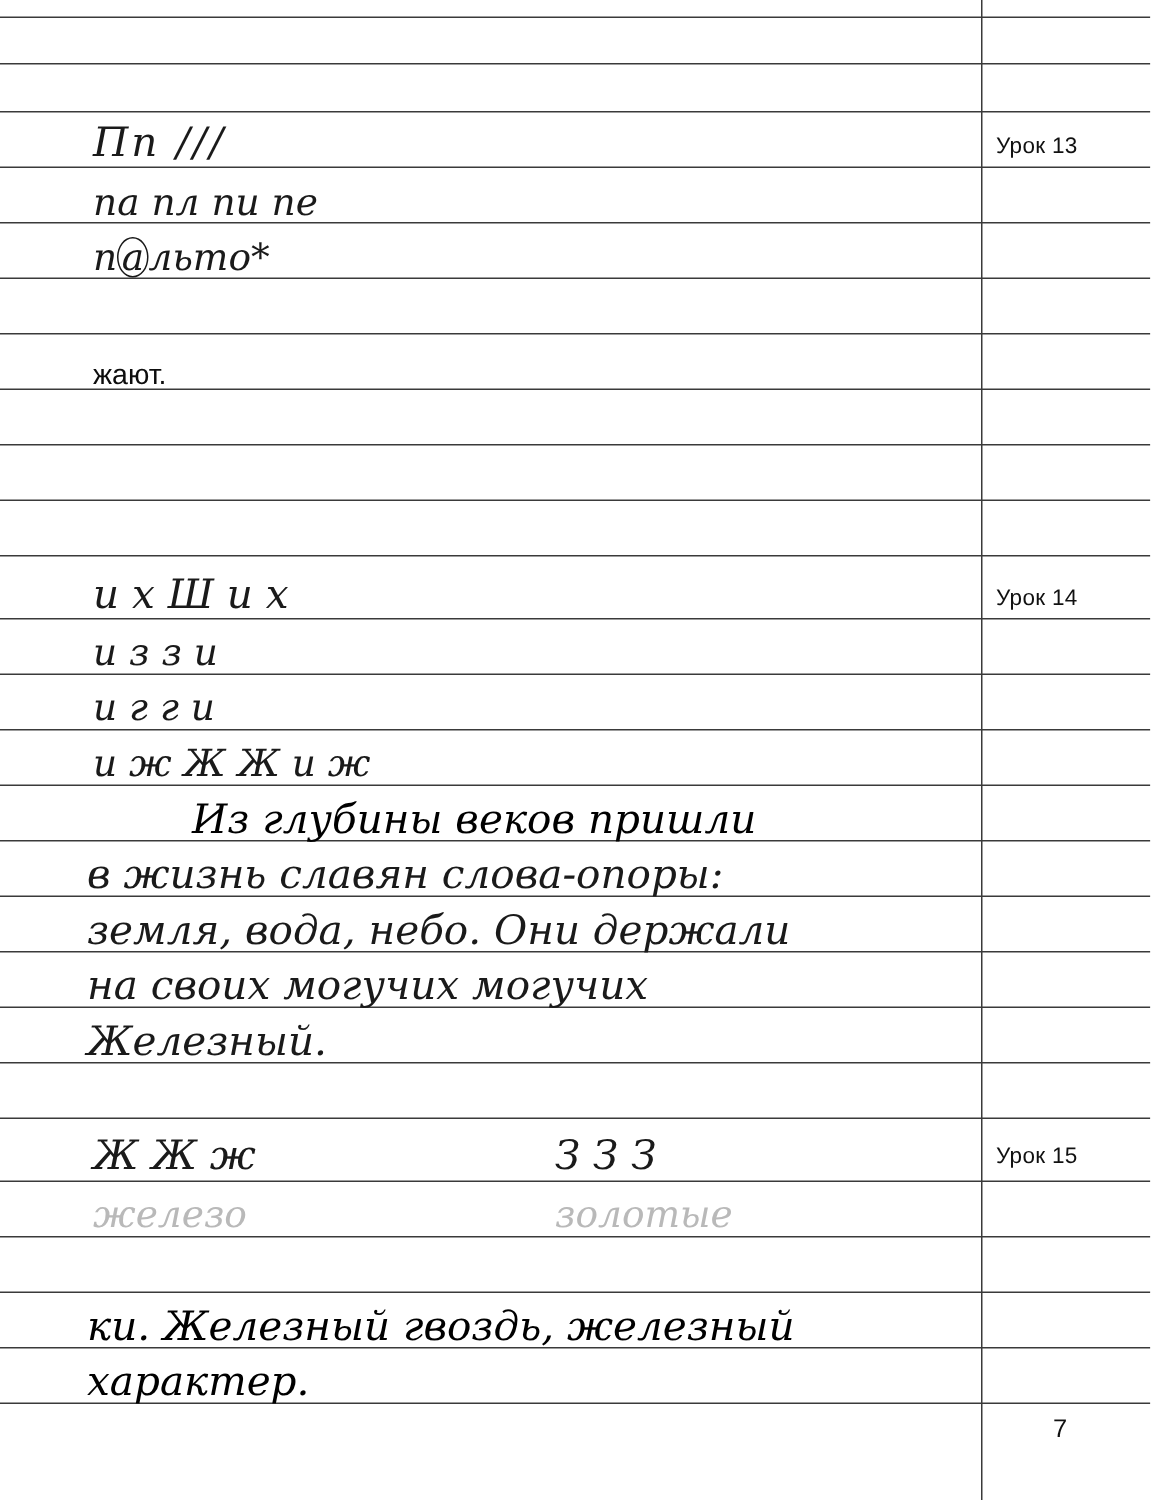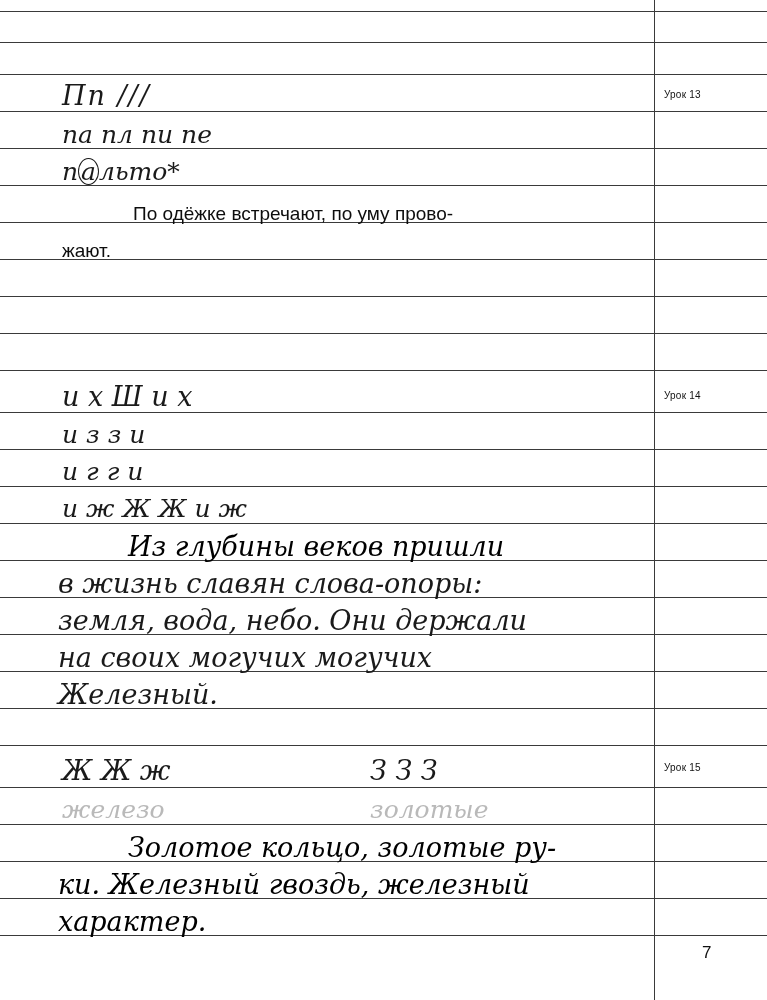--- a/index.html
+++ b/index.html
@@ -31,21 +31,21 @@
     position: absolute;
     top: 0;
     width: 1px;
     height: 1000px;
     background: #3a3a3a;
   }
 
   
   .lesson {
     position: absolute;
-    font-size: 10px;
+    font-size: 15px;
     color: #111;
     letter-spacing: 0.2px;
     white-space: nowrap;
   }
 
   
   .hand {
     position: absolute;
     font-family: "DejaVu Serif", serif;
     font-style: italic;
@@ -134,39 +134,37 @@
   <div class="lesson" style="left:664px; top:762px">Урок 15</div>
 
   <div class="hand big spread" style="left:62px; top:80px">Пп   ///</div>
 
   <div class="hand med" style="left:62px; top:120px">па            пл            пи            пе</div>
 
   <div class="hand med" style="left:62px; top:157px">
     <span>п</span><span class="circled">а</span><span>льто</span><span>*</span>
   </div>
 
-  <div class="printed" style="left:133px; top:203px">По одёжке встречают, по уму прово-</div>
   <div class="printed" style="left:62px; top:240px">жают.</div>
 
   <div class="hand big" style="left:62px; top:381px">и х Ш и х</div>
   <div class="hand med" style="left:62px; top:420px">и з з и</div>
   <div class="hand med" style="left:62px; top:457px">и г г и</div>
   <div class="hand med" style="left:62px; top:494px">и ж Ж Ж и ж</div>
 
   <div class="hand big faint" style="left:128px; top:531px">Из глубины веков пришли</div>
   <div class="hand big" style="left:58px; top:568px">в жизнь славян слова-опоры:</div>
   <div class="hand big" style="left:58px; top:605px">земля, вода, небо. Они держали</div>
   <div class="hand big" style="left:58px; top:642px">на своих могучих могучих</div>
   <div class="hand big" style="left:58px; top:679px">Железный.</div>
 
   <div class="hand big" style="left:62px; top:755px">Ж Ж ж</div>
   <div class="hand big" style="left:370px; top:755px">З З З</div>
 
   <div class="hand med midfaint" style="left:62px; top:795px">железо</div>
   <div class="hand med midfaint" style="left:370px; top:795px">золотые</div>
 
-  <div class="hand big faint" style="left:128px; top:832px">Золотое кольцо, золотые ру-</div>
   <div class="hand big faint" style="left:58px; top:869px">ки. Железный гвоздь, железный</div>
   <div class="hand big faint" style="left:58px; top:906px">характер.</div>
 
   <div class="page-number" style="left:702px; top:943px">7</div>
 
 </div>
 
 </body></html>

